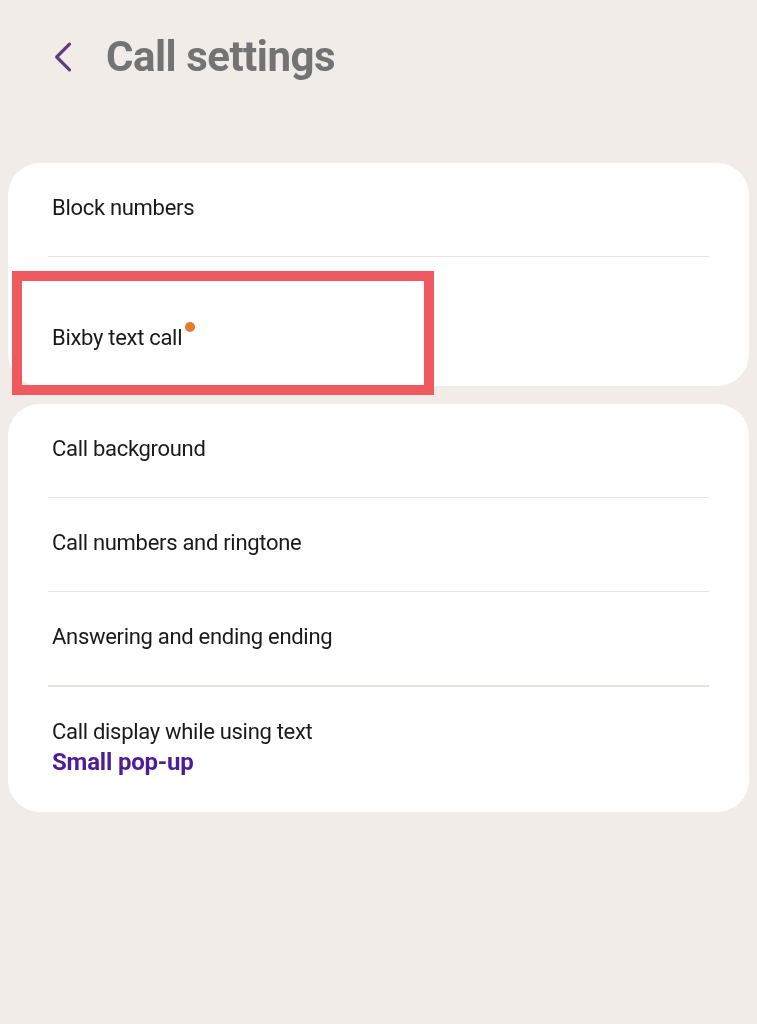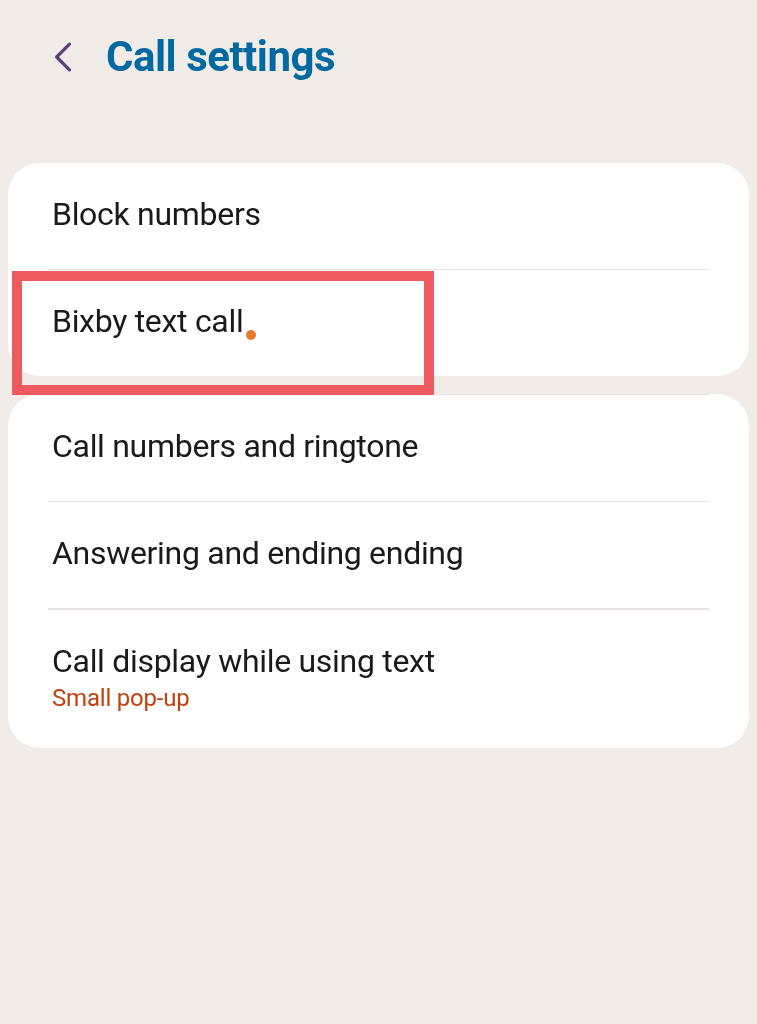--- a/index.html
+++ b/index.html
@@ -28,49 +28,50 @@
       justify-content: center;
       cursor: pointer;
     }
     .back-icon svg {
       width: 22px;
       height: 36px;
     }
     .page-title {
       font-size: 42px;
       font-weight: 700;
-      color: #0369a1;
+      color: #737373;
       letter-spacing: -0.5px;
     }
     .section {
       background: #ffffff;
       border-radius: 32px;
       margin: 18px 8px 0 8px;
       overflow: visible;
       position: relative;
     }
     .section.first {
       margin-top: 50px;
     }
     .list-item {
       padding: 32px 40px 36px 44px;
       cursor: pointer;
       position: relative;
     }
     .list-item-label {
-      font-size: 32px;
+      font-size: 22px;
       font-weight: 400;
       color: #1a1a1a;
       letter-spacing: -0.3px;
     }
     .list-item-subtitle {
       font-size: 24px;
-      color: #c2410c;
+      color: #4c1d95;
       margin-top: 4px;
       letter-spacing: -0.2px;
+      font-weight: bold;
     }
     .divider {
       height: 1px;
       background: #e8e3e0;
       margin: 0 40px;
     }
     .highlight-box {
       position: absolute;
       border: 10px solid #ee5a5f;
       left: 4px;
@@ -85,21 +86,22 @@
       width: 10px;
       height: 10px;
       background: #e67a2e;
       border-radius: 50%;
       vertical-align: top;
       margin-left: 3px;
       margin-top: -3px;
     }
     .bixby-wrapper {
       display: inline-flex;
-      align-items: flex-end;
+      align-items: flex-start;
+      margin-top: 36px;
     }
   </style>
 </head>
 <body>
 
 <div class="header">
   <div class="back-icon">
     <svg viewBox="0 0 24 36">
       <path d="M 18 4 L 4 18 L 18 32" stroke="#5c3f7a" stroke-width="3.5" fill="none" stroke-linecap="round" stroke-linejoin="round"></path>
     </svg>
@@ -116,20 +118,23 @@
   <div class="divider"></div>
   <div class="list-item">
     <div class="bixby-wrapper">
       <span class="list-item-label">Bixby text call</span>
       <span class="badge-dot"></span>
     </div>
   </div>
 </div>
 
 <div class="section">
+  <div class="list-item">
+    <div class="list-item-label">Call background</div>
+  </div>
   <div class="divider"></div>
   <div class="list-item">
     <div class="list-item-label">Call numbers and ringtone</div>
   </div>
   <div class="divider"></div>
   <div class="list-item">
     <div class="list-item-label">Answering and ending ending</div>
   </div>
   <div class="divider"></div>
   <div class="divider"></div>

